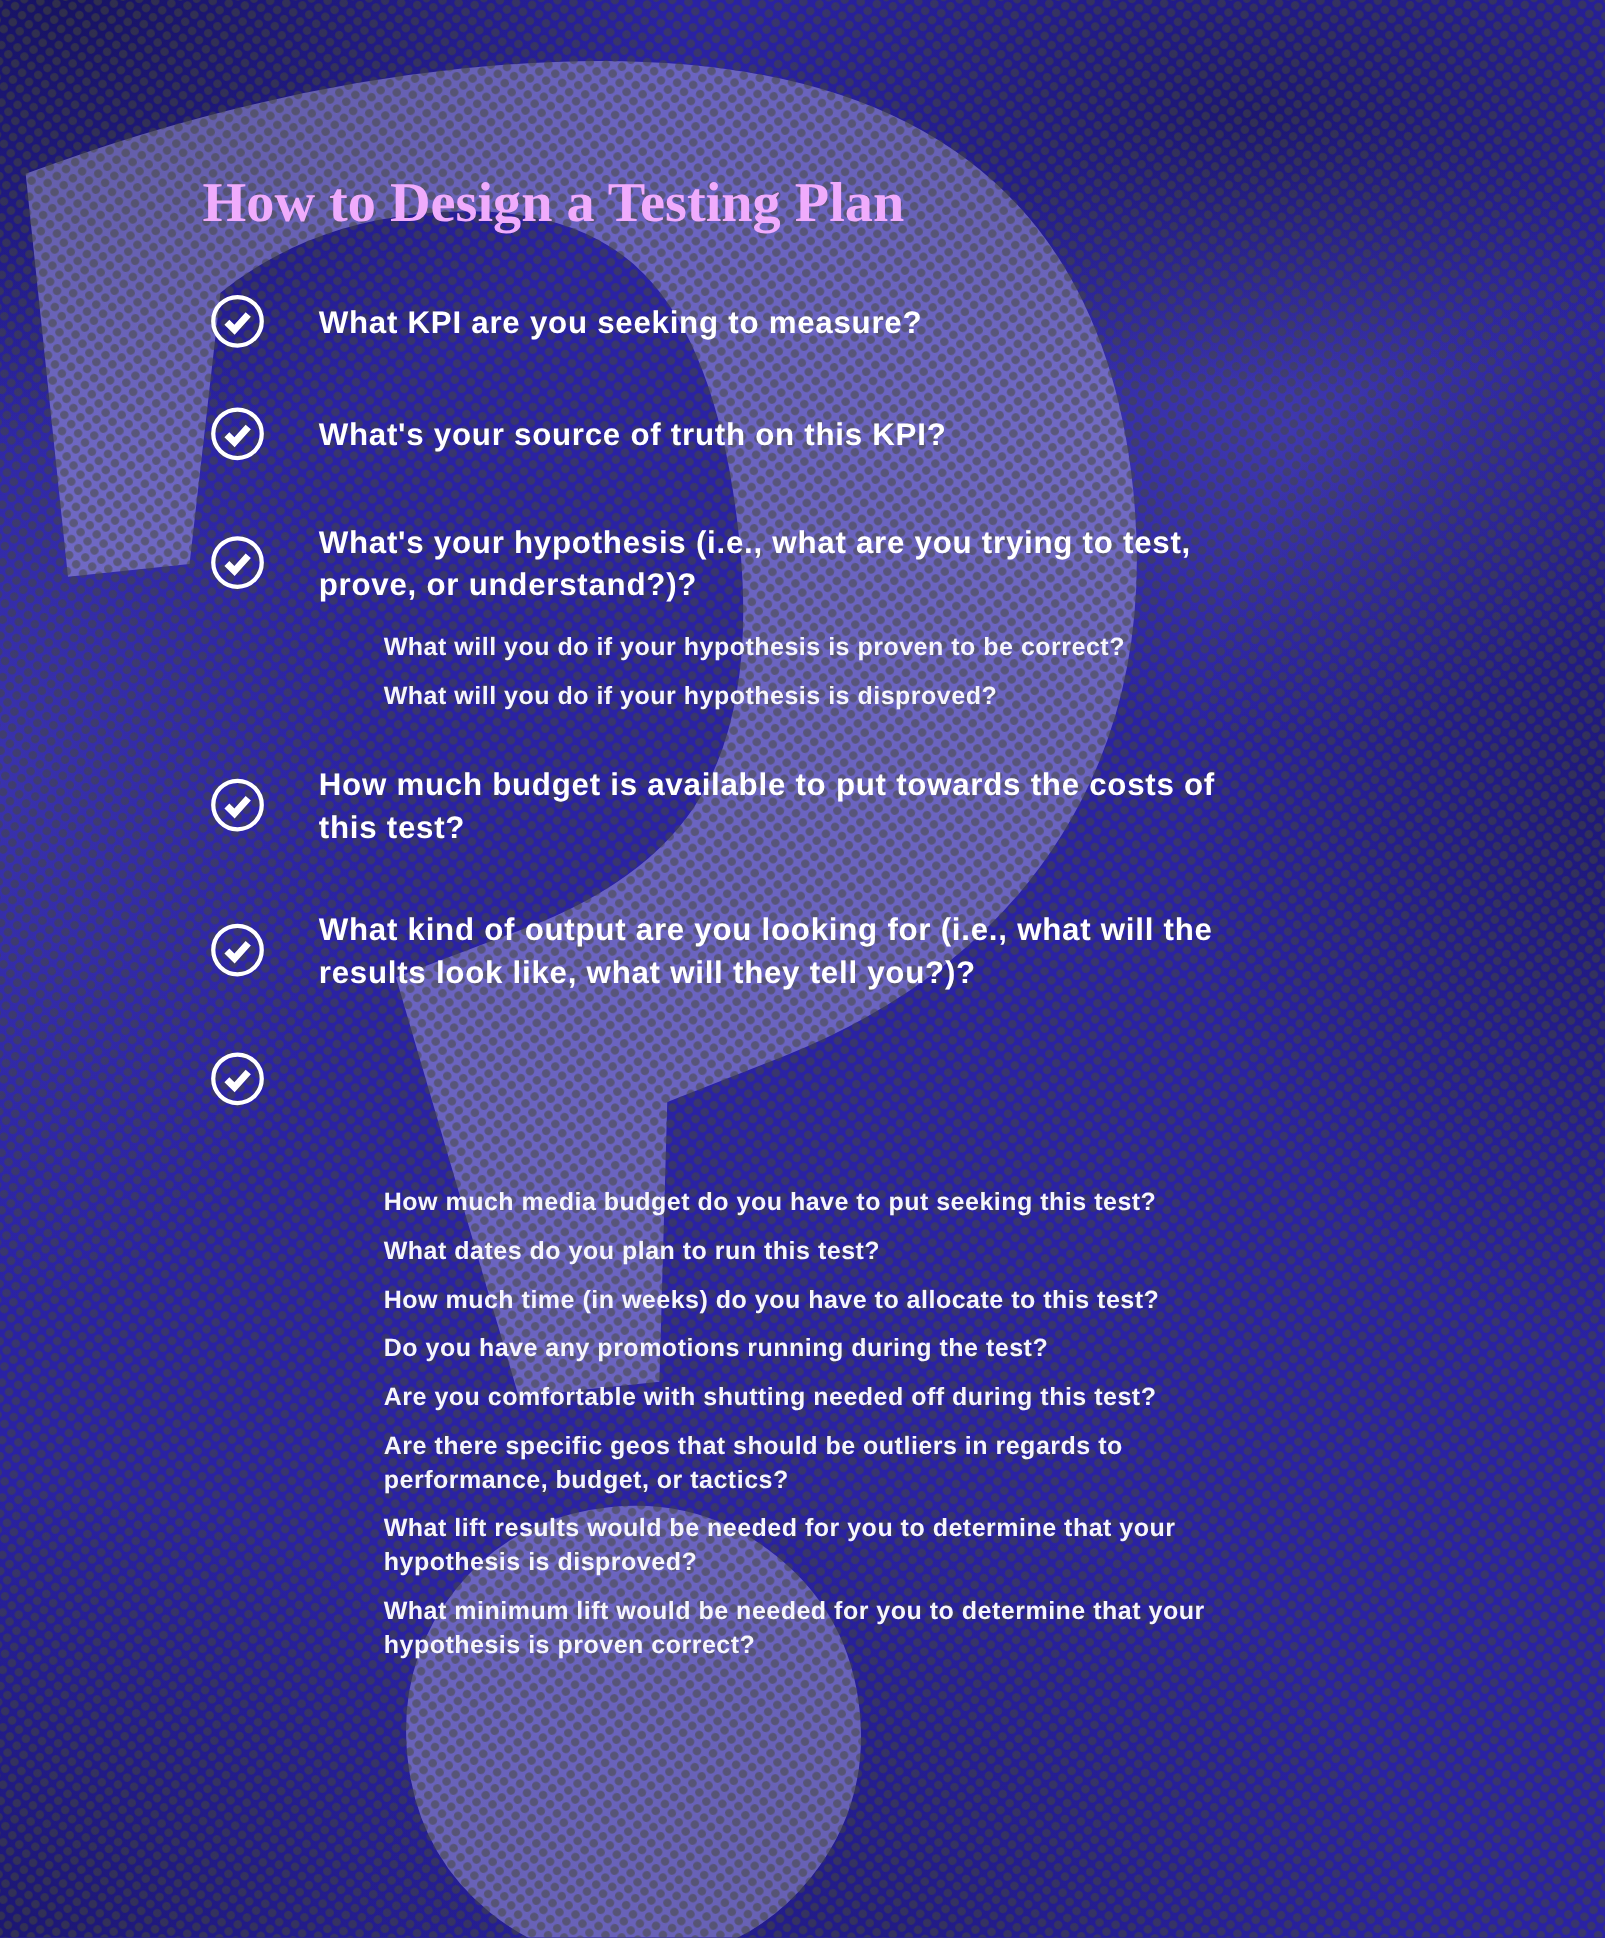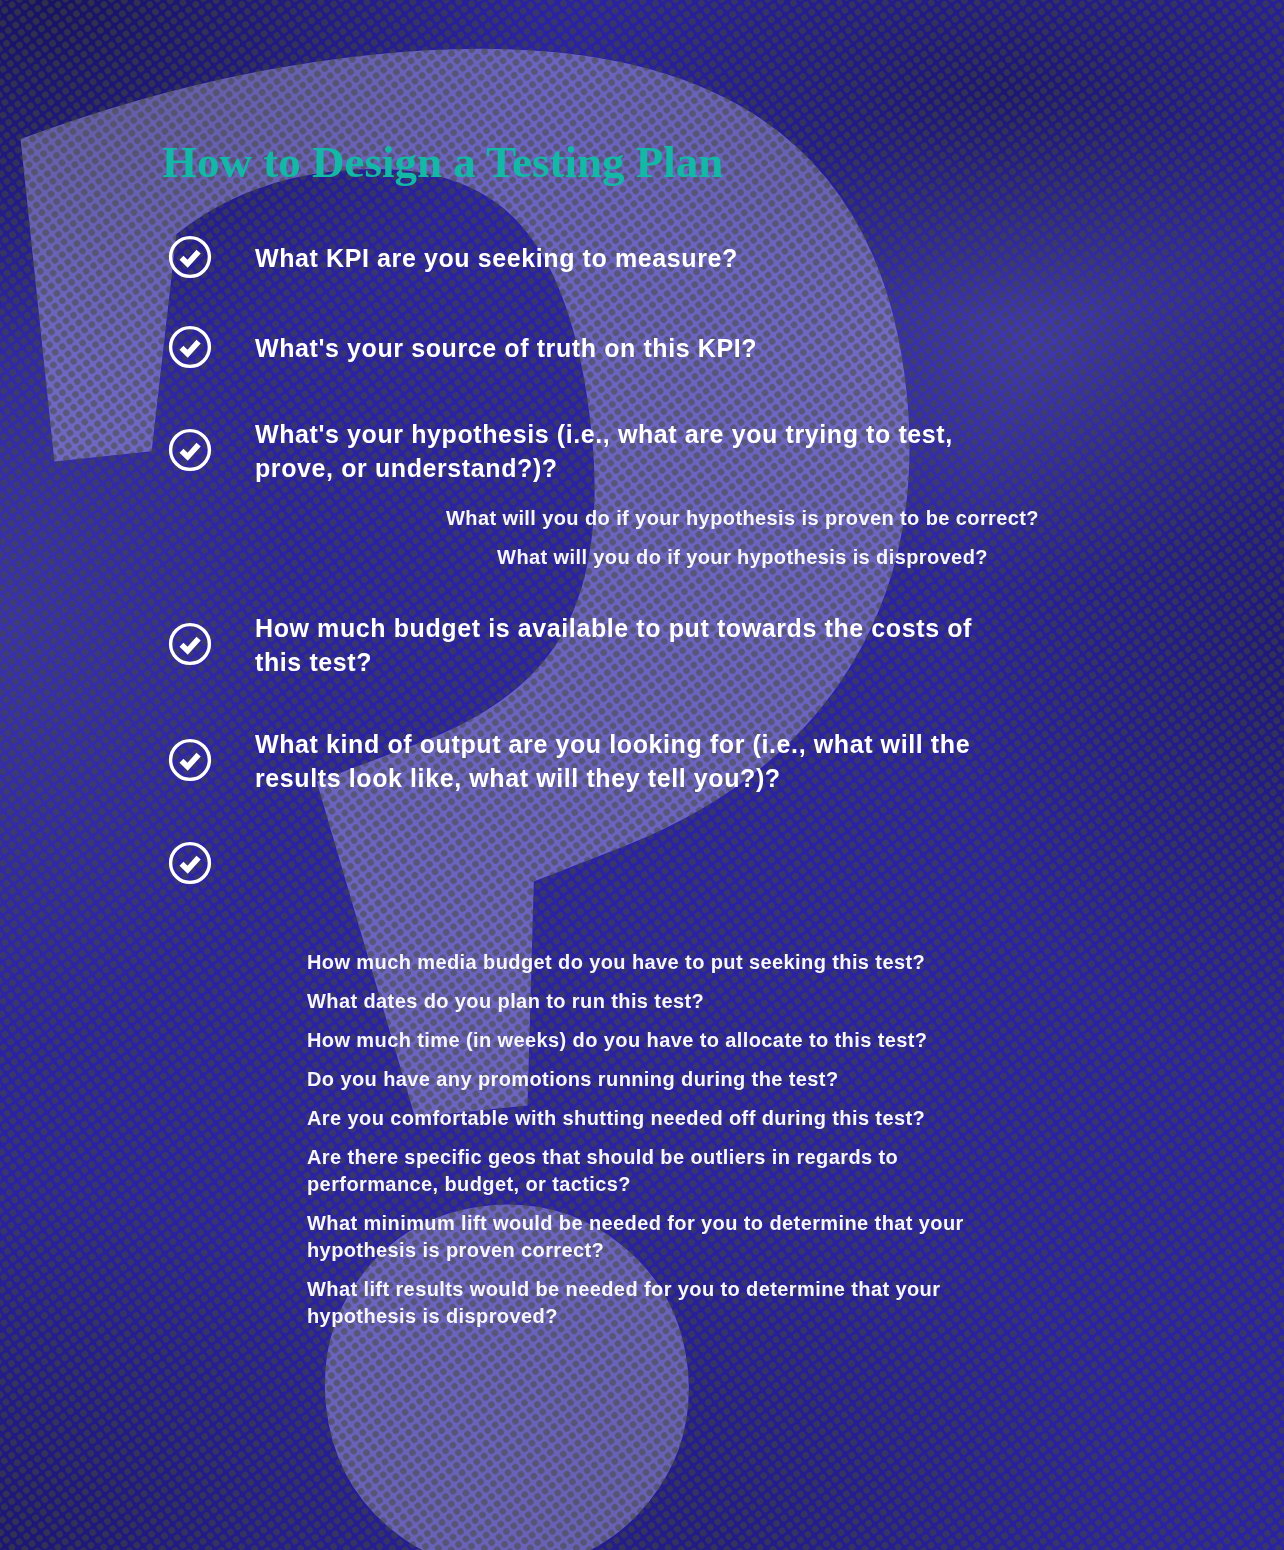--- a/index.html
+++ b/index.html
@@ -51,21 +51,21 @@
 
   .page-title {
     position: absolute;
     left: 162px;
     top: 104px;
     font-family: "Liberation Serif", serif;
     font-weight: 700;
     font-size: 45px;
     line-height: 56px;
     letter-spacing: 0px;
-    color: #14b8a6;
+    color: #f0abfc;
     white-space: nowrap;
   }
 
   .checklist {
     position: absolute;
     left: 168px;
     top: 237px;
     width: 1010px;
   }
 
@@ -86,21 +86,21 @@
   .q-text {
     margin-left: 43px;
     font-size: 25px;
     line-height: 34px;
     font-weight: 700;
     letter-spacing: 0.6px;
     white-space: pre-line;
   }
 
   .subs { margin-top: 12px; }
-  .entry:nth-child(3) .subs { margin-top: 20px; text-align: center; }
+  .entry:nth-child(3) .subs { margin-top: 20px; }
 
   .sub {
     margin-left: 139px;
     margin-bottom: 12px;
     font-size: 20px;
     line-height: 27px;
     font-weight: 700;
     letter-spacing: 0.4px;
     white-space: pre-line;
     color: #f6f6fb;
@@ -204,20 +204,20 @@
 
   <div class="entry">
     <div class="subs">
           <div class="sub">How much media budget do you have to put seeking this test?</div>
           <div class="sub">What dates do you plan to run this test?</div>
           <div class="sub">How much time (in weeks) do you have to allocate to this test?</div>
           <div class="sub">Do you have any promotions running during the test?</div>
           <div class="sub">Are you comfortable with shutting needed off during this test?</div>
           <div class="sub">Are there specific geos that should be outliers in regards to
 performance, budget, or tactics?</div>
+          <div class="sub">What lift results would be needed for you to determine that your
+hypothesis is disproved?</div>
           <div class="sub">What minimum lift would be needed for you to determine that your
 hypothesis is proven correct?</div>
-          <div class="sub">What lift results would be needed for you to determine that your
-hypothesis is disproved?</div>
         </div>
   </div>
 </div>
 </div>
 
 </body></html>

